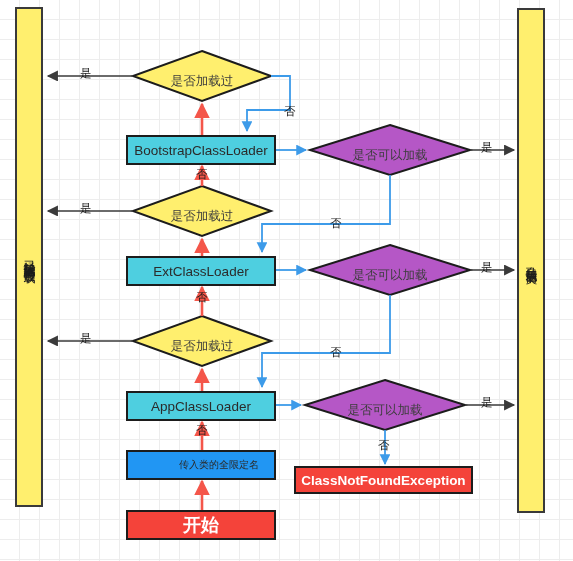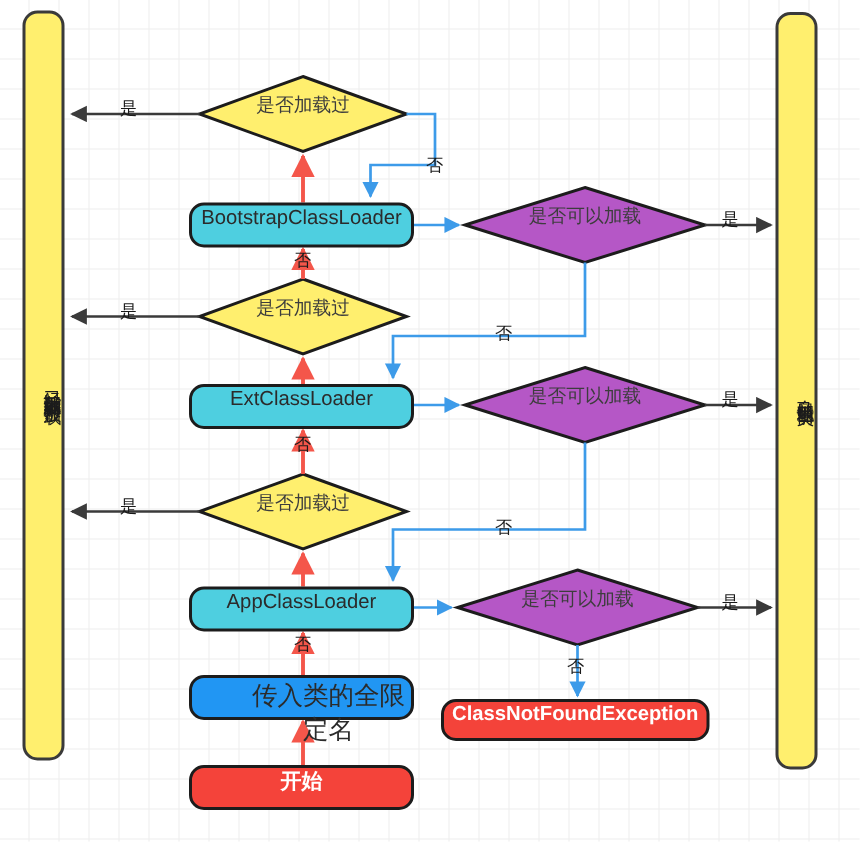--- a/index.html
+++ b/index.html
@@ -15,39 +15,39 @@
     background-color:#ffffff;
     background-image:
       linear-gradient(to right, #ededed 1px, transparent 1px),
       linear-gradient(to bottom, #ededed 1px, transparent 1px);
     background-size:20px 20px;
     background-position:-1px -1px;
   }
   svg#wires{position:absolute;left:0;top:0;width:573px;height:561px;}
 
   .node{position:absolute;box-sizing:border-box;display:flex;
-        align-items:flex-start;justify-content:center;text-align:center;border-radius:10px;}
+        align-items:center;justify-content:center;text-align:center;}
 
   
   .vbar{
     background:#FFEF6E;border:2px solid #3a3a3a;
     font-size:12px;color:#1c1c1c;line-height:1.08;
     writing-mode:vertical-rl;text-orientation:upright;
     letter-spacing:1px;padding:2px 0;
   }
   
   .cyan{background:#4ECFE0;border:2px solid #1c1c1c;font-size:13.5px;color:#2b2b2b;}
   
-  .blue{background:#2196F3;border:2px solid #1c1c1c;font-size:17px;color:#2b2b2b;padding-left:36px;}
+  .blue{background:#2196F3;border:2px solid #1c1c1c;font-size:10px;color:#2b2b2b;padding-left:36px;}
   
   .red{background:#F4433A;border:2px solid #1c1c1c;font-size:13.5px;color:#ffffff;font-weight:bold;}
-  .red.start{font-size:14px;}
+  .red.start{font-size:18px;}
 
   
-  .dlabel{position:absolute;display:flex;align-items:flex-start;justify-content:center;
+  .dlabel{position:absolute;display:flex;align-items:flex-end;justify-content:center;
           font-size:12.5px;color:#3d3d3d;pointer-events:none;font-family:Liberation Serif, serif;}
   .dlabel.purple{color:#3d3d3d;}
 
   .elabel{position:absolute;font-size:11.5px;color:#1a1a1a;
           background:rgba(255,255,255,0.0);line-height:1;}
 </style>
 </head>
 <body>
 
 <div id="canvas">

